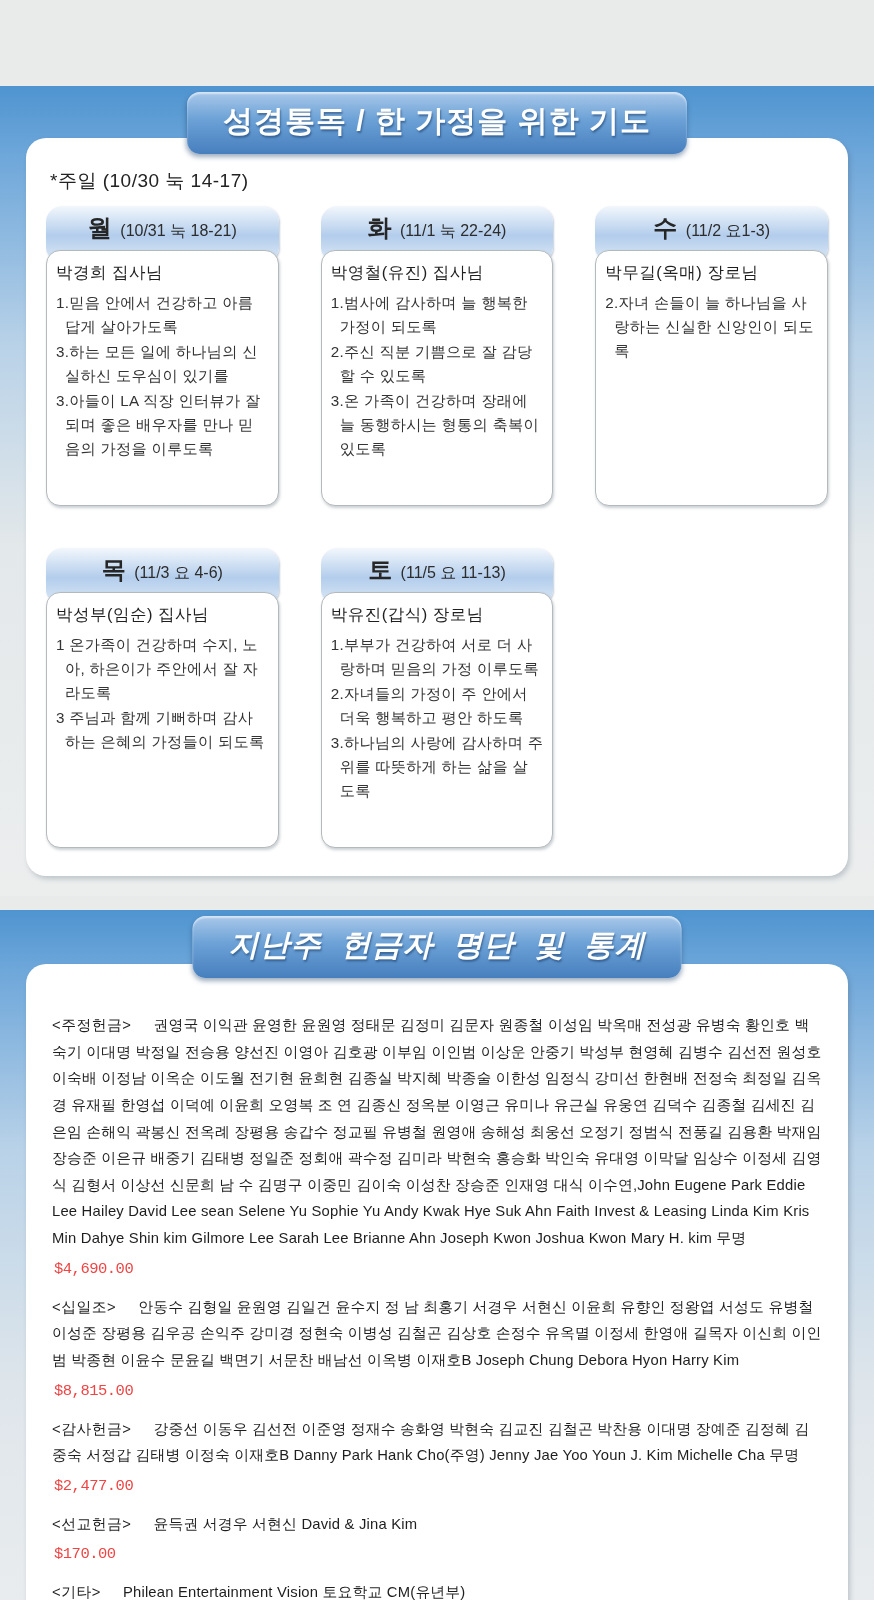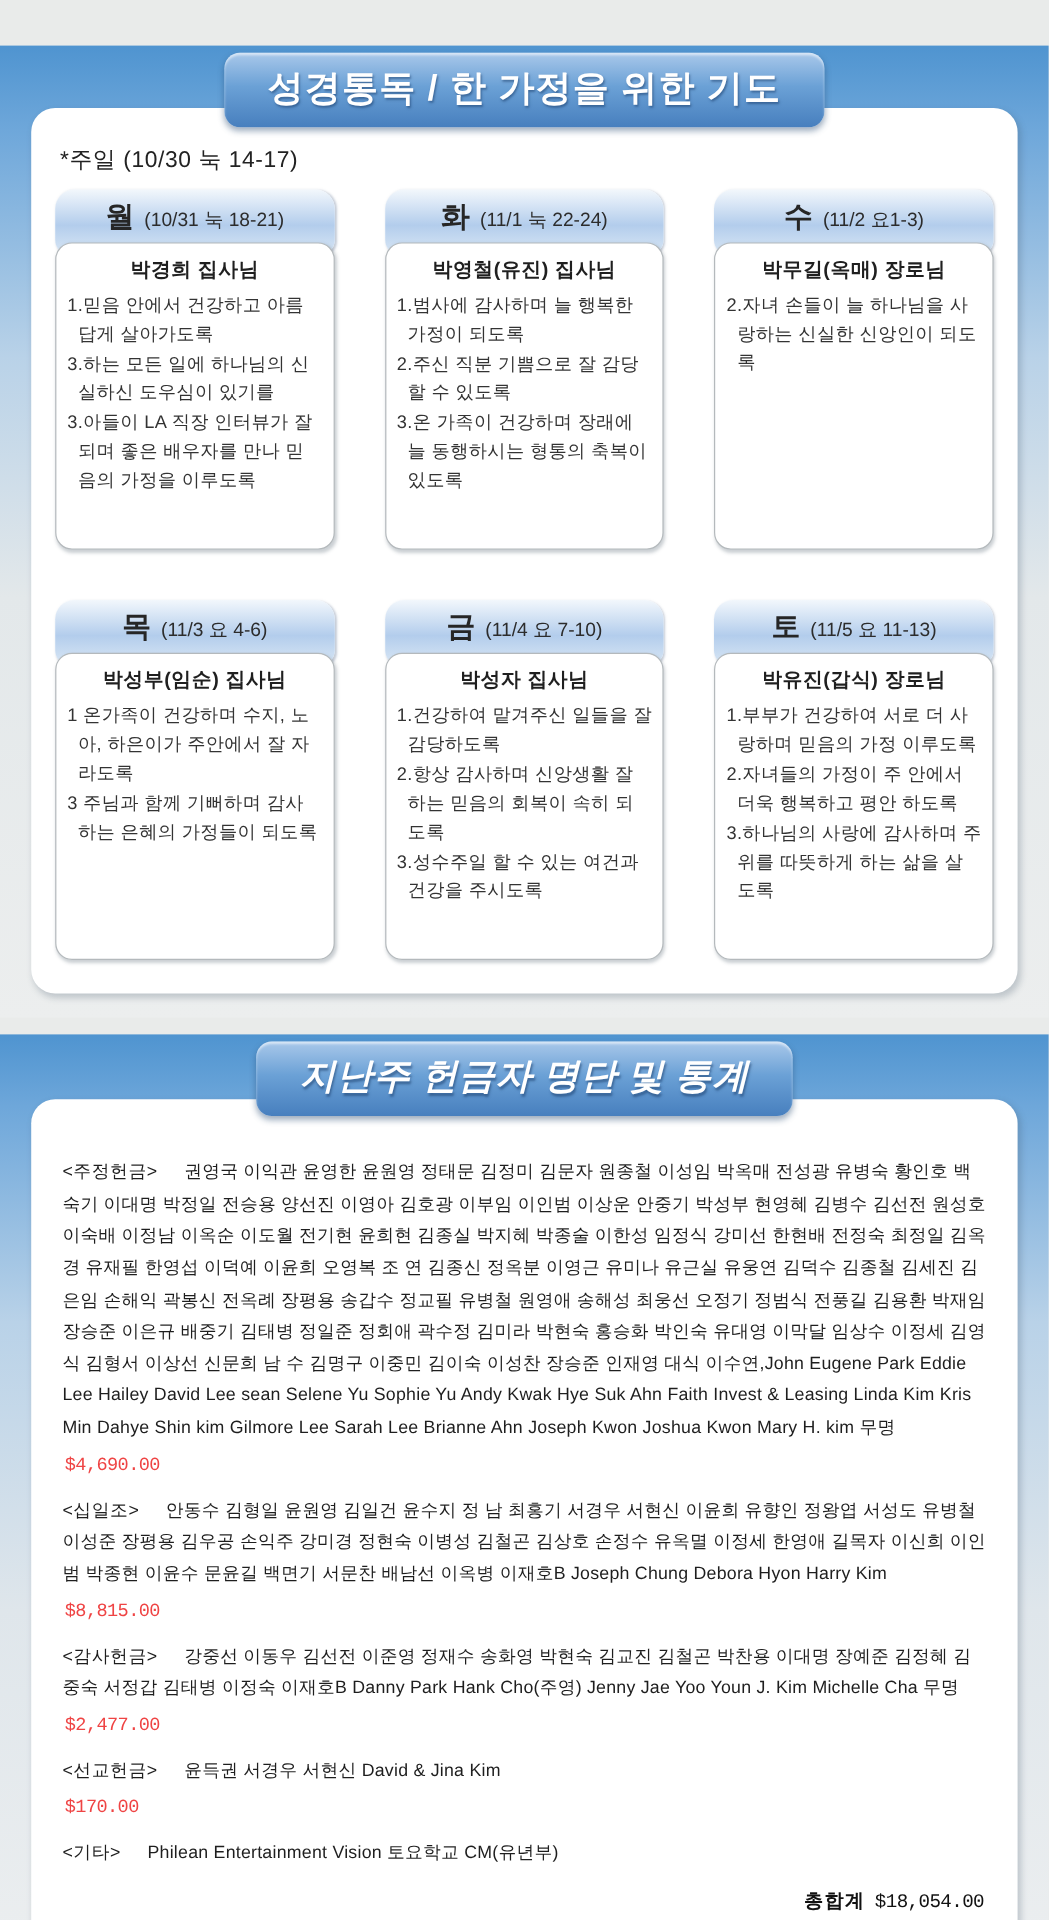--- a/index.html
+++ b/index.html
@@ -9,20 +9,21 @@
     background:#e9ebea;
     color:#2e2e2e;
     width:874px;
   }
   .top-strip { height:38px; background:#e9ebea; }
 
   
   .section {
     position:relative;
     padding:10px 26px 20px;
+    margin-top:48px;
   }
   .section1 {
     background:linear-gradient(180deg,#4f94d0 0px,#6ea7da 70px,#b9d2e8 260px,#e3e8ea 460px,#eceeee 100%);
   }
   .section2 {
     margin-top:14px;
     background:linear-gradient(180deg,#4f94d0 0px,#6ea7da 60px,#b9d2e8 240px,#dfe6eb 480px,#edeff0 100%);
     padding-bottom:28px;
   }
   .banner {
@@ -31,21 +32,21 @@
     background:linear-gradient(180deg,#a9c8ea 0%,#6ba1d6 45%,#477fbe 100%);
     color:#ffffff;
     font-weight:bold;
     font-size:30px;
     letter-spacing:1px;
     padding:9px 36px 12px;
     border-radius:13px;
     box-shadow:0 3px 5px rgba(35,70,110,.45), inset 0 2px 2px rgba(255,255,255,.55);
     text-shadow:1px 2px 2px rgba(25,60,105,.55);
   }
-  .banner.serif { font-family:Liberation Serif, serif; font-style:italic;text-align:right; }
+  .banner.serif { font-family:Liberation Mono, monospace; font-style:italic;text-align:right; }
 
   .white-card {
     position:relative;
     background:#ffffff;
     border-radius:20px;
     box-shadow:2px 3px 5px rgba(60,80,100,.25);
   }
   .card1 { margin-top:42px; padding:26px 18px 24px; }
   .card2 { margin-top:44px; padding:48px 26px 36px; min-height:660px; }
 
@@ -78,23 +79,22 @@
     position:relative;
     margin-top:-10px;
     background:#ffffff;
     border:1px solid #b4b9bc;
     border-radius:14px;
     min-height:256px;
     padding:9px 9px 14px;
     box-shadow:1px 2px 3px rgba(80,95,110,.3);
   }
   .person-name {
-    text-align:center;
     font-size:16.5px;
-    font-weight:700;
+    font-weight:400;
     color:#1f1f1f;
     margin:2px 0 7px;
     letter-spacing:.5px;
   }
   .pr-item {
     font-size:15.2px;
     line-height:1.58;
     color:#333;
     letter-spacing:.3px;
     padding-left:9px;
@@ -187,32 +187,20 @@
           <span class="day-date">(11/3 요 4-6)</span>
         </div>
         <div class="day-body">
           <div class="person-name">박성부(임순) 집사님</div>
           <div class="pr-item">1 온가족이 건강하며 수지, 노아, 하은이가 주안에서 잘 자라도록</div>
           <div class="pr-item">3 주님과 함께 기뻐하며 감사하는 은혜의 가정들이 되도록</div>
 
         </div>
       </div>
 
-      <div>
-        <div class="day-header">
-          <span class="day-char">금</span>
-          <span class="day-date">(11/4 요 7-10)</span>
-        </div>
-        <div class="day-body">
-          <div class="person-name">박성자 집사님</div>
-          <div class="pr-item">1.건강하여 맡겨주신 일들을 잘 감당하도록</div>
-          <div class="pr-item">2.항상 감사하며 신앙생활 잘 하는 믿음의 회복이 속히 되도록</div>
-          <div class="pr-item">3.성수주일 할 수 있는 여건과 건강을 주시도록</div>
-        </div>
-      </div>
 
       <div>
         <div class="day-header">
           <span class="day-char">토</span>
           <span class="day-date">(11/5 요 11-13)</span>
         </div>
         <div class="day-body">
           <div class="person-name">박유진(갑식) 장로님</div>
           <div class="pr-item">1.부부가 건강하여 서로 더 사랑하며 믿음의 가정 이루도록</div>
           <div class="pr-item">2.자녀들의 가정이 주 안에서 더욱 행복하고 평안 하도록</div>

